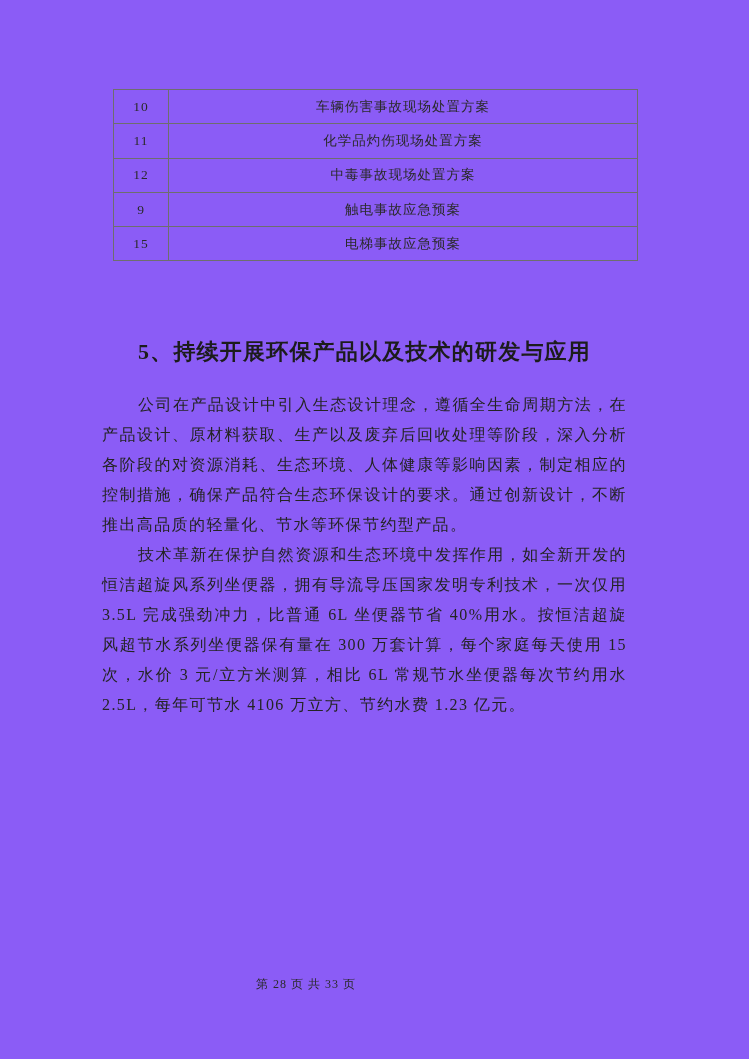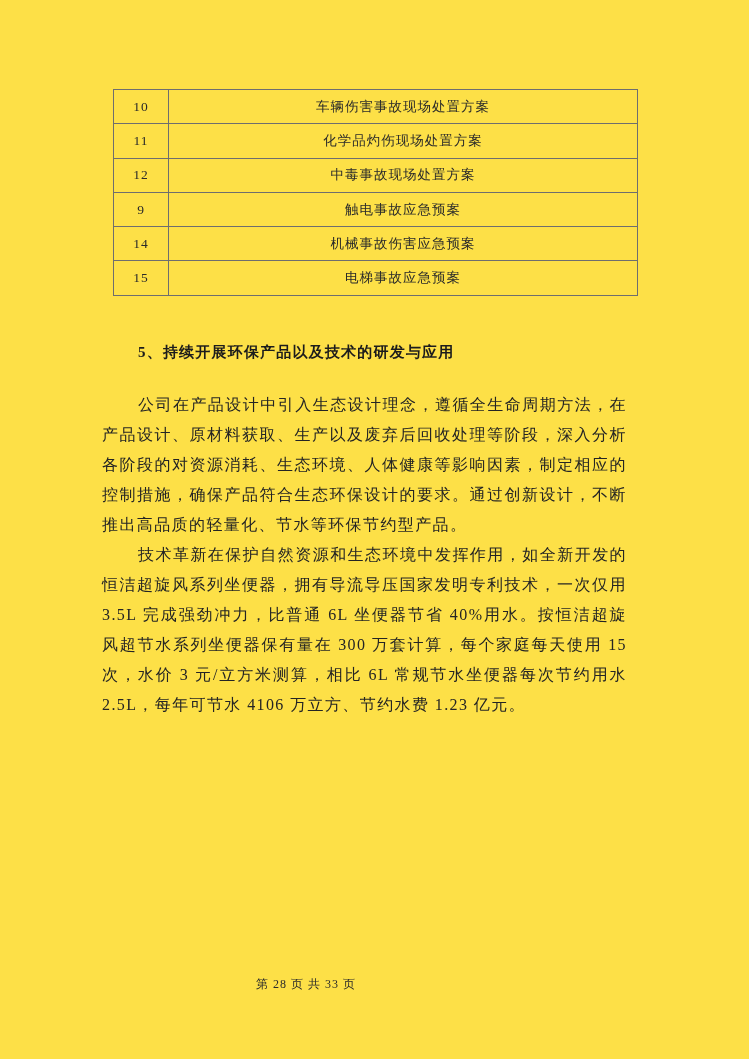--- a/index.html
+++ b/index.html
@@ -6,21 +6,21 @@
   body {
     width: 749px;
     height: 1059px;
     background: #ffffff;
     font-family: "Liberation Serif", "DejaVu Serif", serif;
   }
   .page {
     position: relative;
     width: 749px;
     height: 1059px;
-    background: #fde047;
+    background: #8b5cf6;
     color: #212121;
     overflow: hidden;
   }
   table.plan-table {
     position: absolute;
     left: 113px;
     top: 89px;
     width: 524px;
     border-collapse: collapse;
     table-layout: fixed;
@@ -36,21 +36,21 @@
     color: #2a2a2a;
   }
   .text-col {
     position: absolute;
     left: 102px;
     top: 340px;
     width: 525px;
   }
   .section-heading {
     margin: 0 0 26px 0;
-    font-size: 15px;
+    font-size: 22px;
     font-weight: bold;
     line-height: 24px;
     letter-spacing: 1.2px;
     text-indent: 36px;
     color: #1c1c1c;
     white-space: nowrap;
   }
   p.body-para {
     margin: 0;
     font-size: 16px;
@@ -92,24 +92,20 @@
       </tr>
       <tr>
         <td>12</td>
         <td>中毒事故现场处置方案</td>
       </tr>
       <tr>
         <td>9</td>
         <td>触电事故应急预案</td>
       </tr>
       <tr>
-        <td>14</td>
-        <td>机械事故伤害应急预案</td>
-      </tr>
-      <tr>
         <td>15</td>
         <td>电梯事故应急预案</td>
       </tr>
     </tbody>
   </table>
 
   <div class="text-col">
     <h2 class="section-heading">5、持续开展环保产品以及技术的研发与应用</h2>
     <p class="body-para">公司在产品设计中引入生态设计理念，遵循全生命周期方法，在产品设计、原材料获取、生产以及废弃后回收处理等阶段，深入分析各阶段的对资源消耗、生态环境、人体健康等影响因素，制定相应的控制措施，确保产品符合生态环保设计的要求。通过创新设计，不断推出高品质的轻量化、节水等环保节约型产品。</p>
     <p class="body-para">技术革新在保护自然资源和生态环境中发挥作用，如全新开发的恒洁超旋风系列坐便器，拥有导流导压国家发明专利技术，一次仅用 3.5L 完成强劲冲力，比普通 6L 坐便器节省 40%用水。按恒洁超旋风超节水系列坐便器保有量在 300 万套计算，每个家庭每天使用 15 次，水价 3 元/立方米测算，相比 6L 常规节水坐便器每次节约用水 2.5L，每年可节水 4106 万立方、节约水费 1.23 亿元。</p>

